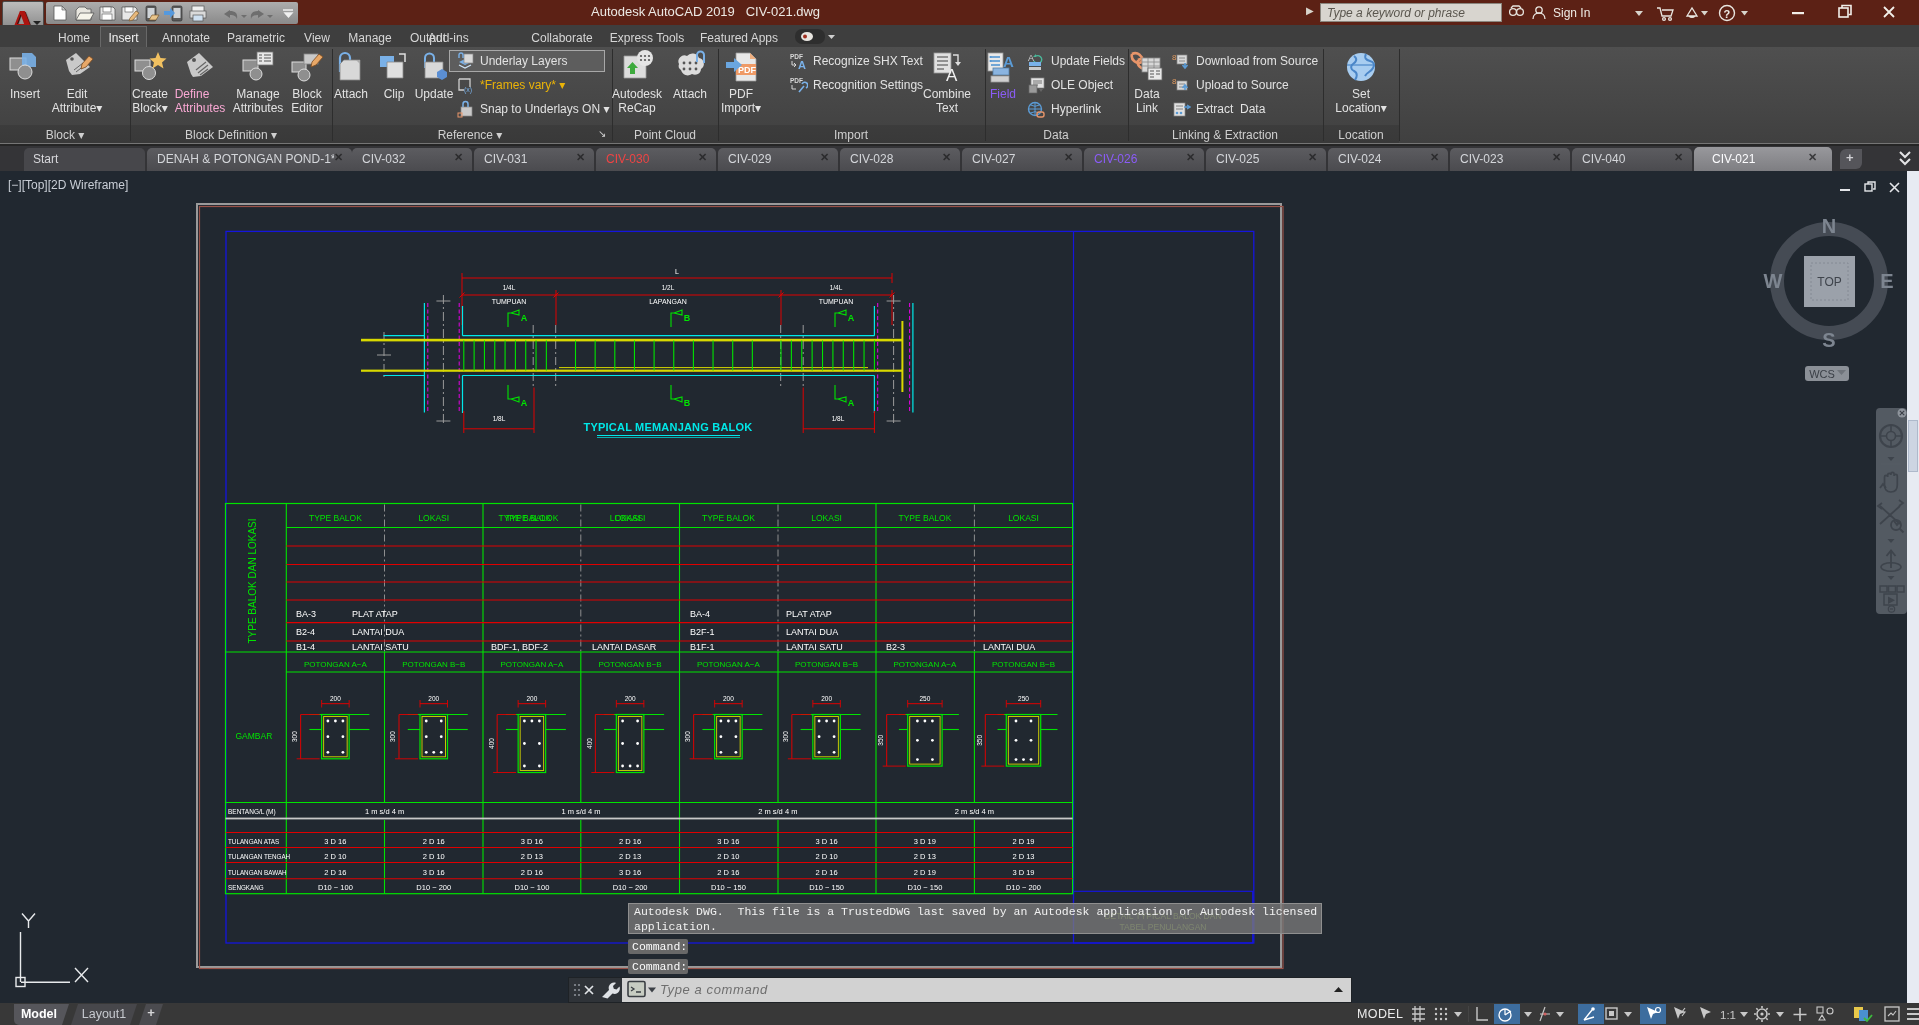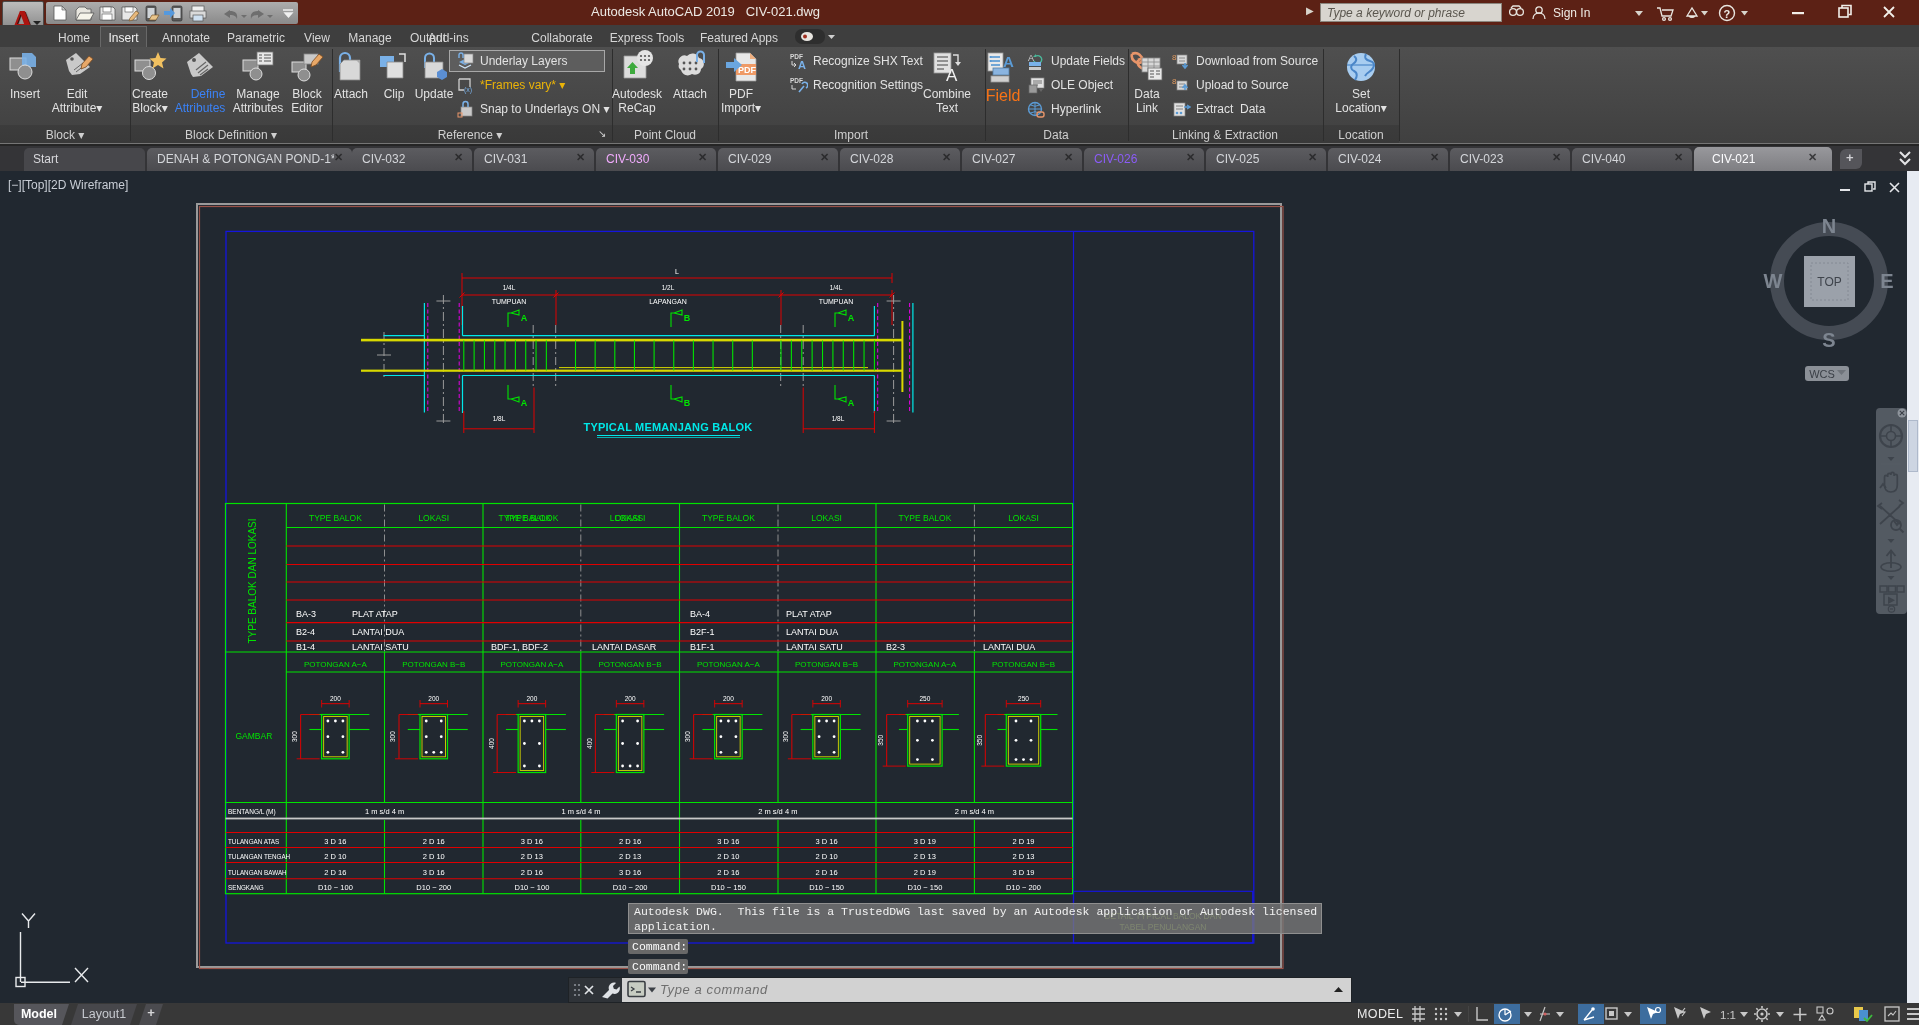--- a/index.html
+++ b/index.html
@@ -139,21 +139,21 @@
     <rect x="2" y="10" width="15" height="11" fill="#8f8f8f" stroke="#ddd" stroke-width="1"></rect>
        <circle cx="16" cy="23" r="6.5" fill="#8f8f8f" stroke="#ddd" stroke-width="1"></circle>
        <path d="M25 2 l2.5 6 6 0.5 -4.5 4 1.5 6 -5.5 -3.5 -5.5 3.5 1.5 -6 -4.5 -4 6 -0.5 z" fill="#f0c060"></path>
   </svg>
 <div class="abs" style="left:150px;top:87px;transform:translateX(-50%);text-align:center;font-size:12px;color:#e2e2e2;line-height:14px;white-space:nowrap">Create<br>Block▾</div>
 <svg class="abs" style="left:183px;top:50px" width="34" height="34" viewBox="0 0 34 34">
     <path d="M4 12 l12 -9 14 14 -12 9 -8 1 -2 -3 z" fill="#c9c9c9"></path>
        <circle cx="11" cy="10" r="2" fill="#555"></circle>
        <path d="M13 20 l10 -8 M15 23 l10 -8 M17 25 l8 -6" stroke="#666" stroke-width="1.2"></path>
   </svg>
-<div class="abs" style="left:200px;top:87px;transform:translateX(-50%);text-align:right;font-size:12px;color:#3b82f6;line-height:14px;white-space:nowrap">Define<br>Attributes</div>
+<div class="abs" style="left:200px;top:87px;transform:translateX(-50%);text-align:left;font-size:12px;color:#f9a8d4;line-height:14px;white-space:nowrap">Define<br>Attributes</div>
 <svg class="abs" style="left:241px;top:50px" width="34" height="34" viewBox="0 0 34 34">
     <rect x="2" y="10" width="15" height="11" fill="#8f8f8f" stroke="#ddd" stroke-width="1"></rect>
        <circle cx="15" cy="24" r="6" fill="#8f8f8f" stroke="#ddd" stroke-width="1"></circle>
        <rect x="16" y="2" width="16" height="13" fill="#e8e8e8" stroke="#777" stroke-width="0.8"></rect>
        <path d="M18 5 h3 M23 5 h7 M18 8 h3 M23 8 h7 M18 11 h3 M23 11 h7" stroke="#555" stroke-width="1"></path>
   </svg>
 <div class="abs" style="left:258px;top:87px;transform:translateX(-50%);text-align:center;font-size:12px;color:#e2e2e2;line-height:14px;white-space:nowrap">Manage<br>Attributes</div>
 <svg class="abs" style="left:290px;top:50px" width="34" height="34" viewBox="0 0 34 34">
     <rect x="2" y="12" width="14" height="10" fill="#8f8f8f" stroke="#ddd" stroke-width="1"></rect>
        <circle cx="14" cy="25" r="6" fill="#8f8f8f" stroke="#ddd" stroke-width="1"></circle>
@@ -224,21 +224,21 @@
 <div class="abs" style="left:947px;top:87px;transform:translateX(-50%);text-align:center;font-size:12px;color:#e2e2e2;line-height:14px;white-space:nowrap">Combine<br>Text</div>
 <svg class="abs" style="left:986px;top:50px" width="34" height="34" viewBox="0 0 34 34">
     <rect x="2" y="3" width="15" height="18" fill="#e8e8e8" stroke="#999" stroke-width="0.8"></rect>
        <path d="M5 7 h9 M5 11 h9 M5 15 h9" stroke="#4a90d0" stroke-width="1.6"></path>
        <circle cx="4.5" cy="7" r="1" fill="#4a90d0"></circle>
     <circle cx="4.5" cy="11" r="1" fill="#4a90d0"></circle>
        <text x="17" y="17" font-size="15" font-weight="bold" fill="#5b9bd5" font-family="Liberation Sans">A</text>
        <rect x="7" y="18" width="16" height="7" fill="#8ab4e0" stroke="#5580a8" stroke-width="0.8"></rect>
        <rect x="5" y="26" width="18" height="6" fill="#d0d0d0" stroke="#999" stroke-width="0.8"></rect>
   </svg>
-<div class="abs" style="left:1003px;top:87px;transform:translateX(-50%);text-align:left;font-size:16px;color:#f97316;white-space:nowrap">Field</div>
+<div class="abs" style="left:1003px;top:87px;transform:translateX(-50%);text-align:left;font-size:12px;color:#8b5cf6;white-space:nowrap">Field</div>
 <svg class="abs" style="left:1130px;top:50px" width="34" height="34" viewBox="0 0 34 34">
     <path d="M2 4 a7 7 0 0 1 10 8 a7 7 0 0 1 -10 -8" fill="none" stroke="#e8956a" stroke-width="2.6"></path>
        <path d="M8 10 a7 7 0 0 1 10 8 a7 7 0 0 1 -10 -8" fill="none" stroke="#e8956a" stroke-width="2.6"></path>
        <rect x="12" y="8" width="18" height="14" fill="#d8d8d8" stroke="#888" stroke-width="0.8"></rect>
        <path d="M12 12 h18 M12 16 h18 M18 8 v14 M24 8 v14" stroke="#888" stroke-width="0.8"></path>
        <rect x="18" y="18" width="14" height="12" fill="#e8e8e8" stroke="#666" stroke-width="0.8"></rect>
        <path d="M20 21 h4 M26 21 h4 M20 24 h4 M26 24 h4 M20 27 h4" stroke="#555" stroke-width="1"></path>
   </svg>
 <div class="abs" style="left:1147px;top:87px;transform:translateX(-50%);text-align:center;font-size:12px;color:#e2e2e2;line-height:14px;white-space:nowrap">Data<br>Link</div>
 <svg class="abs" style="left:1344px;top:50px" width="34" height="34" viewBox="0 0 34 34">
@@ -329,21 +329,21 @@
 <div class="abs" style="left:147px;top:148px;width:205px;height:23px;background:linear-gradient(#5c5c60,#4b4b4f);border-radius:5px 5px 0 0"></div>
 <div class="abs" style="left:157px;top:152px;width:177px;font-size:12px;color:#d4d6da;white-space:nowrap;overflow:hidden">DENAH &amp; POTONGAN POND-1*</div>
 <div class="abs" style="left:334px;top:151px;font-size:11px;color:#2c2c2e;font-weight:bold">✕</div>
 <div class="abs" style="left:352px;top:148px;width:120px;height:23px;background:linear-gradient(#5c5c60,#4b4b4f);border-radius:5px 5px 0 0"></div>
 <div class="abs" style="left:362px;top:152px;width:92px;font-size:12px;color:#d4d6da;white-space:nowrap;overflow:hidden">CIV-032</div>
 <div class="abs" style="left:454px;top:151px;font-size:11px;color:#2c2c2e;font-weight:bold">✕</div>
 <div class="abs" style="left:474px;top:148px;width:120px;height:23px;background:linear-gradient(#5c5c60,#4b4b4f);border-radius:5px 5px 0 0"></div>
 <div class="abs" style="left:484px;top:152px;width:92px;font-size:12px;color:#d4d6da;white-space:nowrap;overflow:hidden">CIV-031</div>
 <div class="abs" style="left:576px;top:151px;font-size:11px;color:#2c2c2e;font-weight:bold">✕</div>
 <div class="abs" style="left:596px;top:148px;width:120px;height:23px;background:linear-gradient(#5c5c60,#4b4b4f);border-radius:5px 5px 0 0"></div>
-<div class="abs" style="left:606px;top:152px;width:92px;font-size:12px;color:#f0abfc;white-space:nowrap;overflow:hidden">CIV-030</div>
+<div class="abs" style="left:606px;top:152px;width:92px;font-size:12px;color:#ef4444;white-space:nowrap;overflow:hidden">CIV-030</div>
 <div class="abs" style="left:698px;top:151px;font-size:11px;color:#2c2c2e;font-weight:bold">✕</div>
 <div class="abs" style="left:718px;top:148px;width:120px;height:23px;background:linear-gradient(#5c5c60,#4b4b4f);border-radius:5px 5px 0 0"></div>
 <div class="abs" style="left:728px;top:152px;width:92px;font-size:12px;color:#d4d6da;white-space:nowrap;overflow:hidden">CIV-029</div>
 <div class="abs" style="left:820px;top:151px;font-size:11px;color:#2c2c2e;font-weight:bold">✕</div>
 <div class="abs" style="left:840px;top:148px;width:120px;height:23px;background:linear-gradient(#5c5c60,#4b4b4f);border-radius:5px 5px 0 0"></div>
 <div class="abs" style="left:850px;top:152px;width:92px;font-size:12px;color:#d4d6da;white-space:nowrap;overflow:hidden">CIV-028</div>
 <div class="abs" style="left:942px;top:151px;font-size:11px;color:#2c2c2e;font-weight:bold">✕</div>
 <div class="abs" style="left:962px;top:148px;width:120px;height:23px;background:linear-gradient(#5c5c60,#4b4b4f);border-radius:5px 5px 0 0"></div>
 <div class="abs" style="left:972px;top:152px;width:92px;font-size:12px;color:#d4d6da;white-space:nowrap;overflow:hidden">CIV-027</div>
 <div class="abs" style="left:1064px;top:151px;font-size:11px;color:#2c2c2e;font-weight:bold">✕</div>

